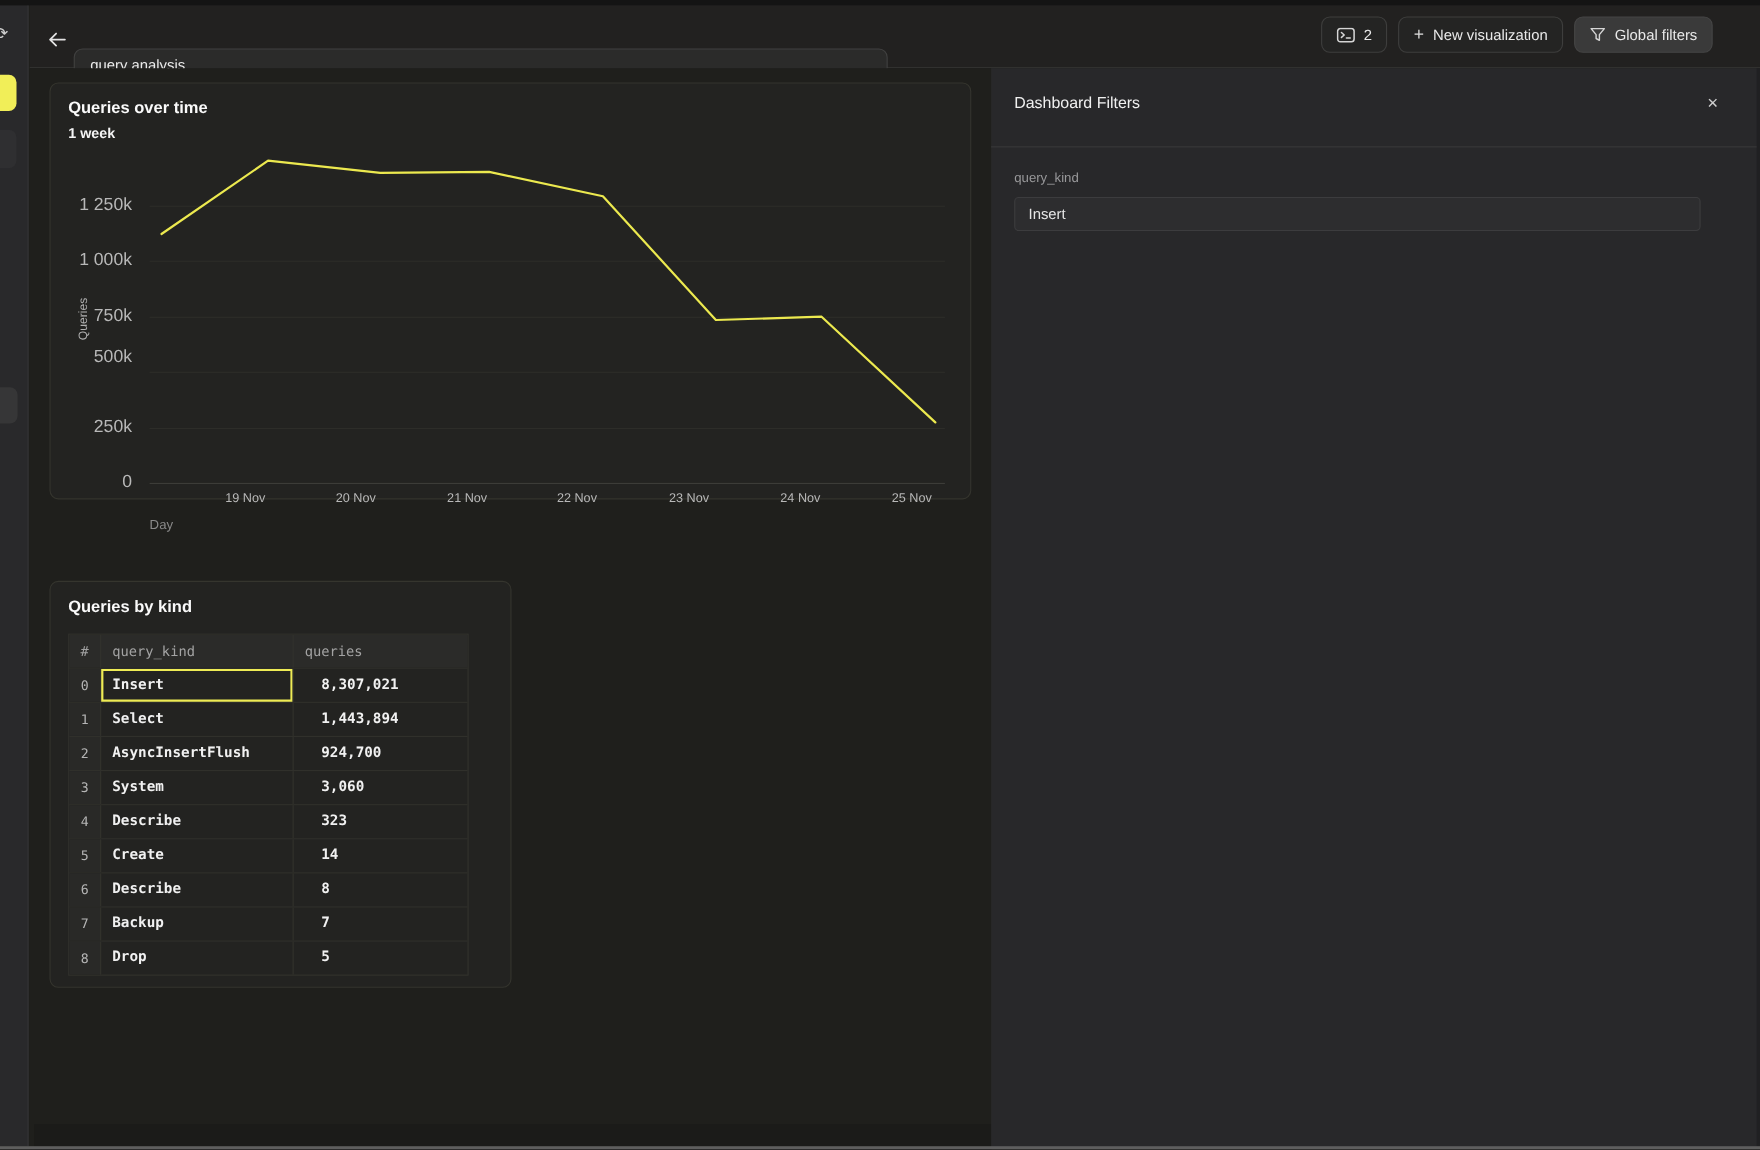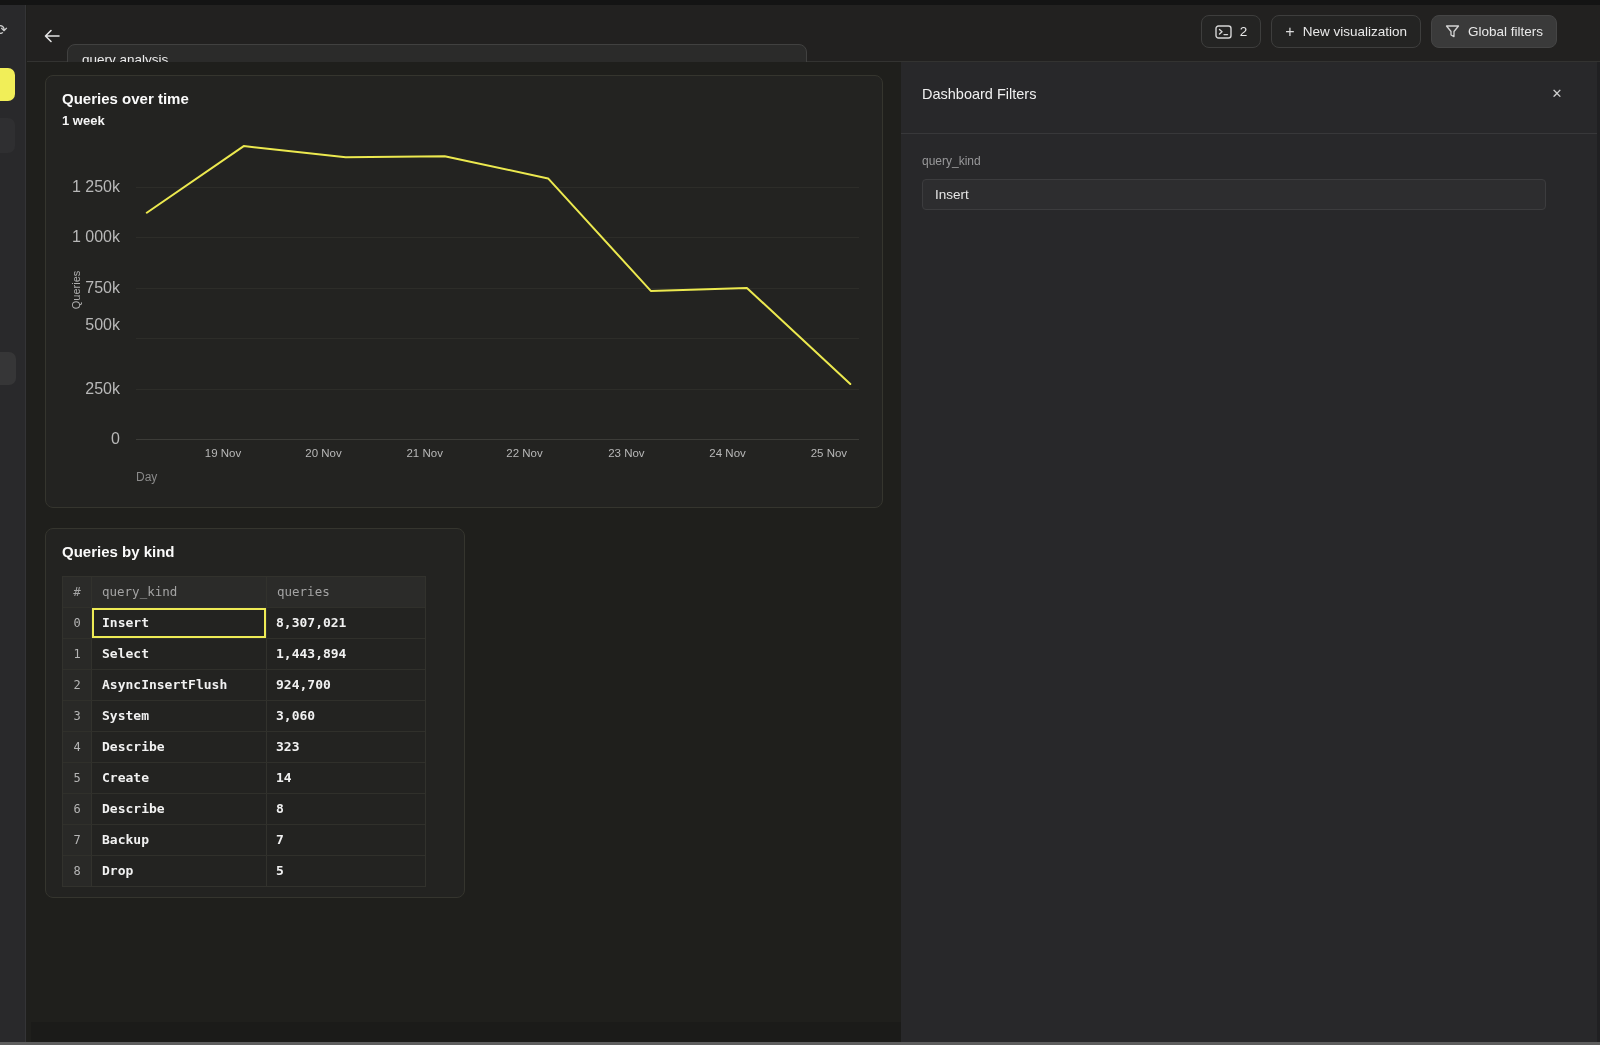--- a/index.html
+++ b/index.html
@@ -36,21 +36,21 @@
     display:flex; align-items:center; gap:8px; height:33px; padding:0 13px;
     background:#242423; border:1px solid #3e3e3d; border-radius:8px;
     color:#e9e9e9; font-size:13.5px; cursor:pointer; white-space:nowrap;
   }
   .tbtn.emph { background:#3a3a3a; border-color:#454545; }
   .tbtn .plus { font-size:16px; font-weight:400; color:#dcdcdc; line-height:1; }
 
   
   .main { position:absolute; left:27px; top:62px; width:874px; height:983px; background:#1f1f1c; }
   .card { position:absolute; background:#232321; border:1px solid #35352e; border-radius:8px; }
-  .card-chart { left:18px; top:13px; width:838px; height:433px; }
+  .card-chart { left:18px; top:13px; width:838px; height:379px; }
   .card-table { left:18px; top:466px; width:420px; height:370px; }
   .card-title { position:absolute; left:16px; top:14px; font-size:15px; font-weight:700; color:#fafafa; }
   .card-subtitle { position:absolute; left:16px; top:37px; font-size:13px; font-weight:700; color:#f5f5f5; }
   .bottom-band { position:absolute; left:4px; top:960px; width:870px; height:23px; background:#1b1b19; }
 
   
   .chart-ylabel { position:absolute; left:30px; top:214px; transform:translate(-50%,-50%) rotate(-90deg); font-size:11px; color:#b0b0b0; white-space:nowrap; }
   .yticks { position:absolute; left:0; top:65px; width:82px; height:298px; }
   .ytick { position:absolute; right:8px; transform:translateY(-50%); font-size:16px; color:#b8b8b8; white-space:nowrap; }
   .plot { position:absolute; left:90px; top:65px; width:723px; height:298px; }
@@ -68,21 +68,21 @@
   .th, .tcell { border-right:1px solid #32322d; }
   .th:last-child, .tcell:last-child { border-right:none; }
   .th { line-height:29px; }
   .th.c-idx { width:29px; text-align:center; }
   .th.c-kind { width:175px; padding-left:10px; }
   .th.c-val { flex:1; padding-left:10px; }
   .trow { display:flex; height:31px; border-top:1px solid #30302b; }
   .tcell { line-height:30px; font-size:13px; }
   .tcell.idx { width:29px; background:#292927; color:#b5b5b5; text-align:center; font-size:12px; }
   .tcell.kind { width:175px; padding-left:10px; font-weight:700; color:#f1f1f1; }
-  .tcell.val { flex:1; padding-left:9px; font-weight:700; color:#f1f1f1; }
+  .tcell.val { flex:1; padding-left:25px; font-weight:700; color:#f1f1f1; }
   .tcell.selected { box-shadow: inset 0 0 0 2px #eeeb55; }
 
   
   .panel { position:absolute; left:901px; top:62px; width:699px; height:983px; background:#28282a; }
   .panel-title { position:absolute; left:21px; top:24px; font-size:14.5px; font-weight:500; color:#f0f0f0; }
   .panel-close { position:absolute; right:34px; top:23px; width:18px; height:18px; text-align:center; line-height:18px; font-size:13px; color:#cfcfcf; cursor:pointer; }
   .panel-divider { position:absolute; left:0; top:71px; width:699px; height:1px; background:#38383a; }
   .panel-field-label { position:absolute; left:21px; top:92px; font-size:12px; color:#98989a; }
   .panel-input {
     position:absolute; left:21px; top:117px; width:624px; height:31px;

